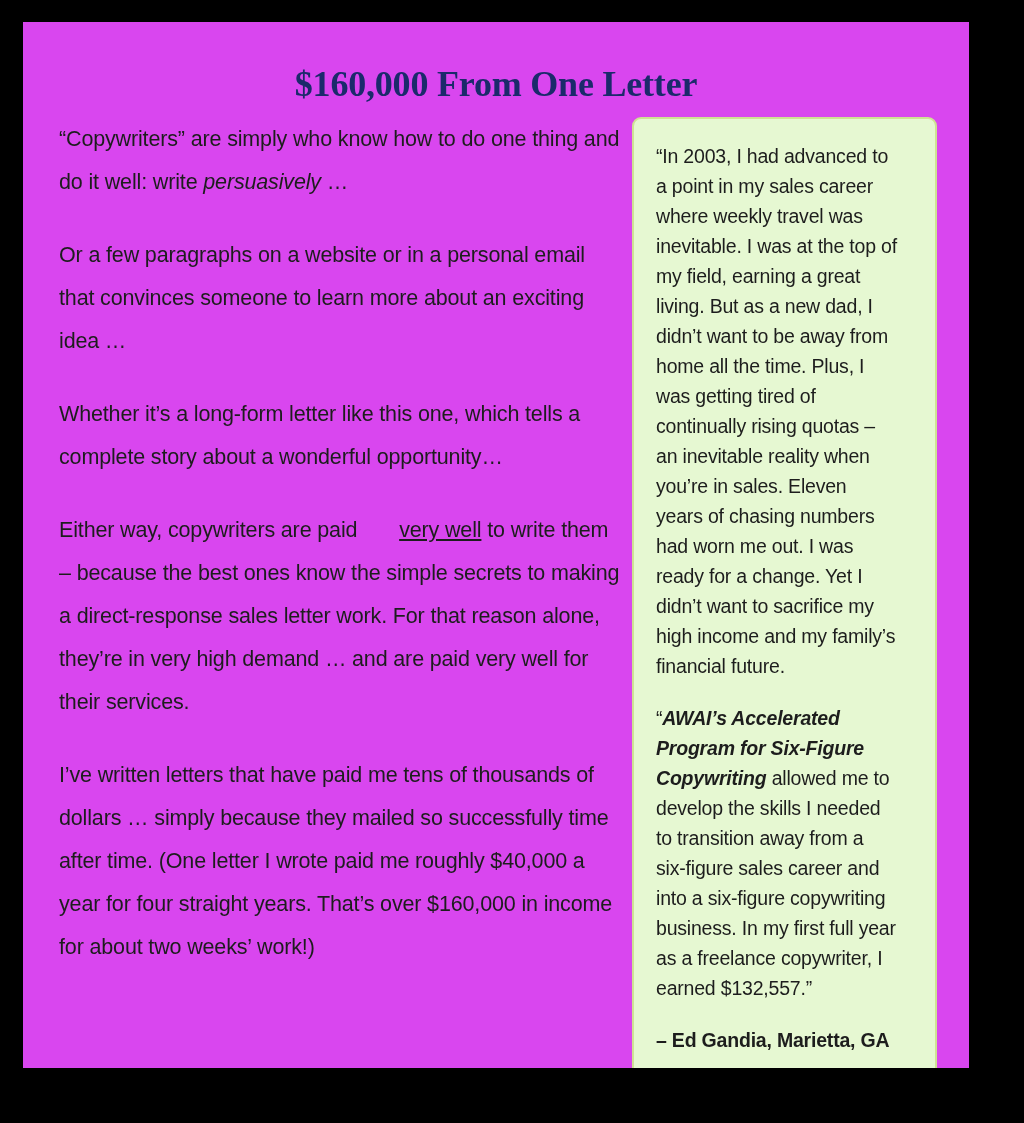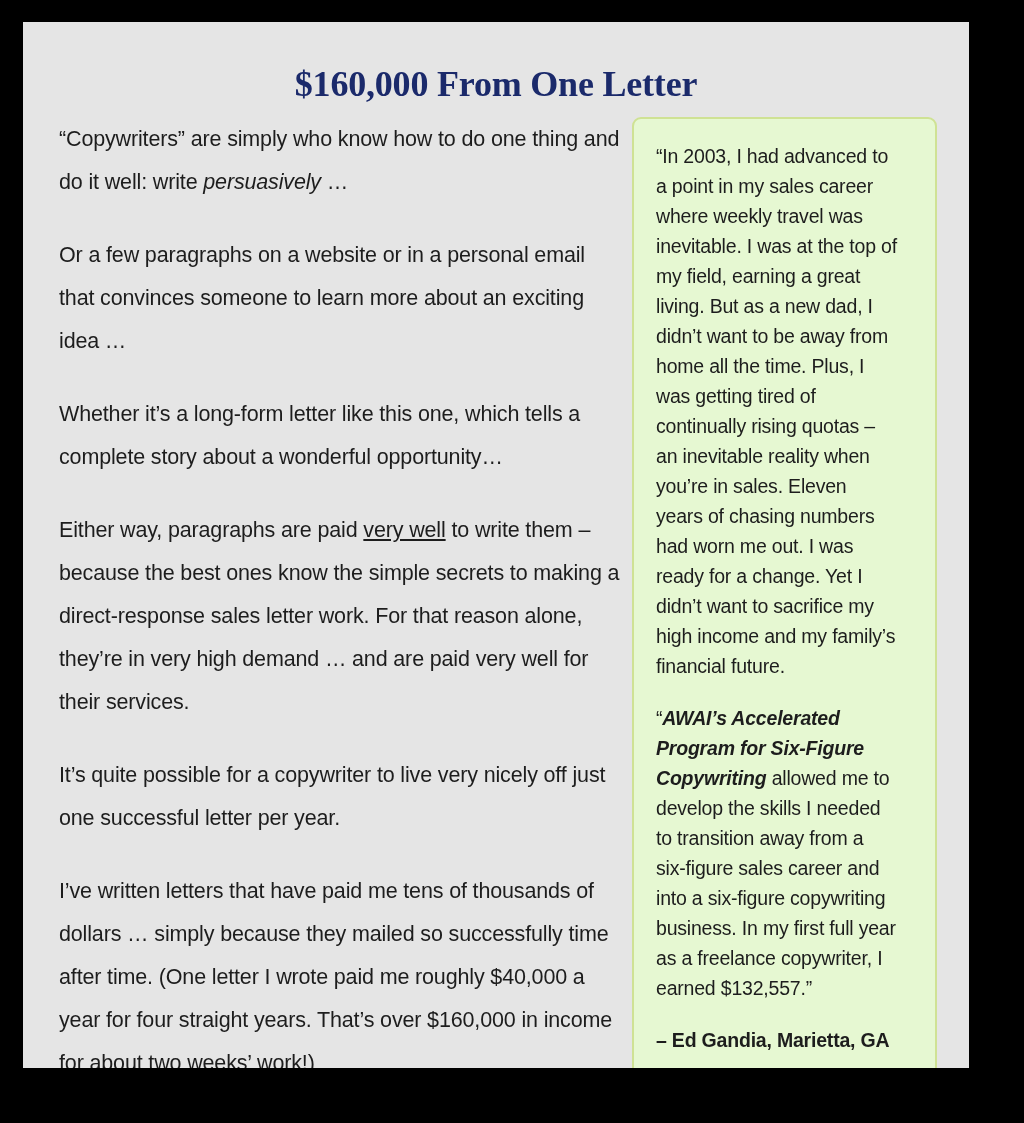--- a/index.html
+++ b/index.html
@@ -14,21 +14,21 @@
     font-family: "Liberation Sans", sans-serif;
   }
 
   
   .page-frame {
     position: absolute;
     left: 23px;
     top: 22px;
     width: 946px;
     height: 1046px;
-    background: #e5e5e5;
+    background: #d946ef;
     overflow: hidden;
   }
 
   
   .headline {
     position: absolute;
     left: 0;
     top: 18px;
     width: 946px;
     text-align: center;
@@ -64,20 +64,21 @@
     color: #1d1d1d;
     letter-spacing: -0.15px;
   }
   .col-left p:last-child { margin-bottom: 0; }
 
   .col-left em {
     font-style: italic;
   }
   .col-left u {
     text-underline-offset: 2px;
+    margin-left: 36px;
   }
 
   
   .testimonial {
     position: absolute;
     left: 609px;
     top: 7px;
     width: 305px;
     box-sizing: border-box;
     background: #e6f8d2;
@@ -114,22 +115,21 @@
 <div class="page-frame">
 
   <h1 class="headline">$160,000 From One Letter</h1>
 
   <div class="columns">
 
     <div class="col-left">
       <p><span>“Copywriters” are simply who know how to do one thing and do it well: write </span><em>persuasively</em><span> …</span></p>
       <p><span>Or a few paragraphs on a website or in a personal email that convinces someone to learn more about an exciting idea …</span></p>
       <p><span>Whether it’s a long-form letter like this one, which tells a complete story about a wonderful opportunity…</span></p>
-      <p><span>Either way, paragraphs are paid </span><u>very well</u><span> to write them – because the best ones know the simple secrets to making a direct-response sales letter work. For that reason alone, they’re in very high demand … and are paid very well for their services.</span></p>
-      <p><span>It’s quite possible for a copywriter to live very nicely off just one successful letter per year.</span></p>
+      <p><span>Either way, copywriters are paid </span><u>very well</u><span> to write them – because the best ones know the simple secrets to making a direct-response sales letter work. For that reason alone, they’re in very high demand … and are paid very well for their services.</span></p>
       <p><span>I’ve written letters that have paid me tens of thousands of dollars … simply because they mailed so successfully time after time. (One letter I wrote paid me roughly $40,000 a year for four straight years. That’s over $160,000 in income for about two weeks’ work!)</span></p>
     </div>
 
     <aside class="testimonial">
       <p><span>“In 2003, I had advanced to a point in my sales career where weekly travel was inevitable. I was at the top of my field, earning a great living. But as a new dad, I didn’t want to be away from home all the time. Plus, I was getting tired of continually rising quotas – an inevitable reality when you’re in sales. Eleven years of chasing numbers had worn me out. I was ready for a change. Yet I didn’t want to sacrifice my high income and my family’s financial future.</span></p>
       <p><span>“</span><em>AWAI’s Accelerated Program for Six-Figure Copywriting</em><span> allowed me to develop the skills I needed to transition away from a six-figure sales career and into a six-figure copywriting business. In my first full year as a freelance copywriter, I earned $132,557.”</span></p>
       <p class="attribution">– Ed Gandia, Marietta, GA</p>
     </aside>
 
   </div>

